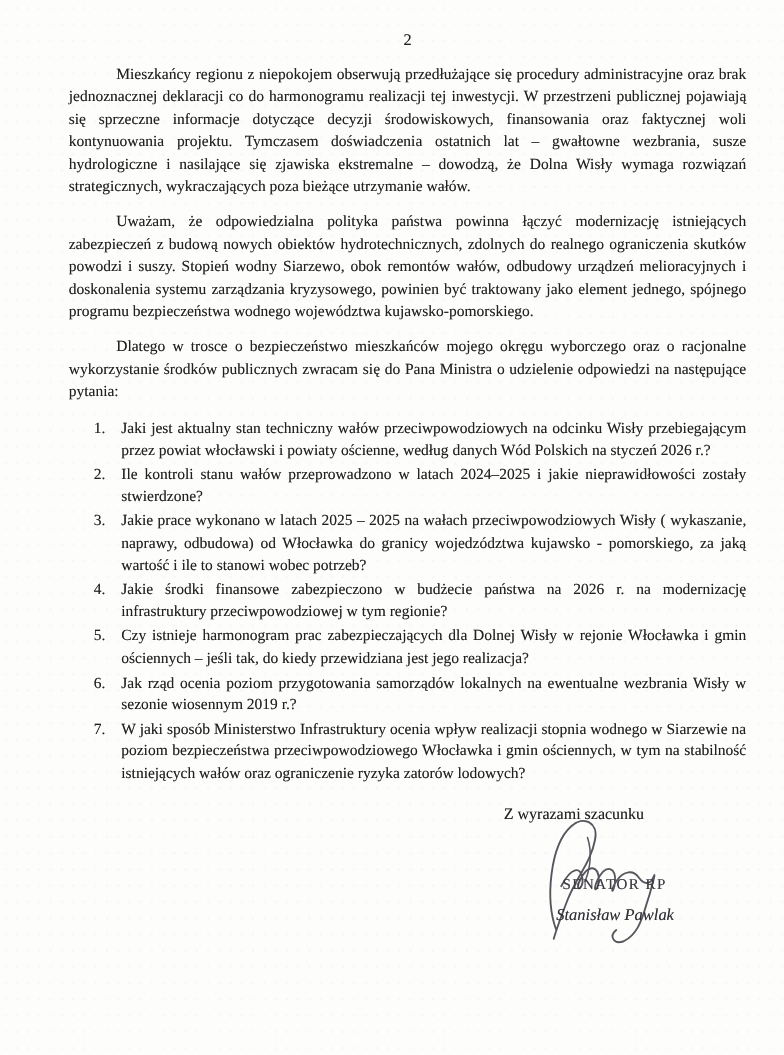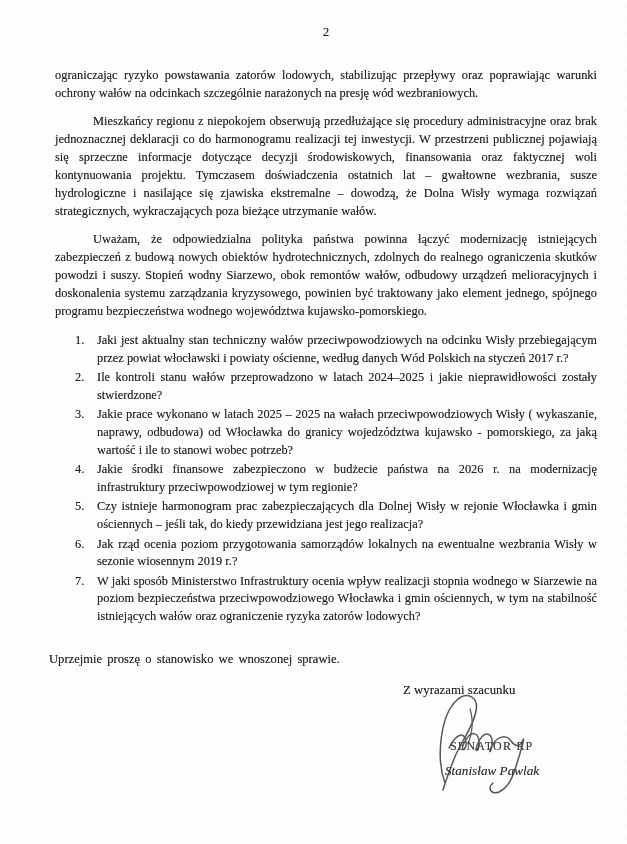--- a/index.html
+++ b/index.html
@@ -86,28 +86,28 @@
   }
 </style>
 </head>
 <body>
 
 <div class="page scan-text">
 
   <div class="page-number">2</div>
 
   <div class="body-copy">
-    <p class="para first">ograniczając ryzyko powstawania zatorów lodowych, stabilizując przepływy oraz poprawiając warunki ochrony wałów na odcinkach szczególnie narażonych na presję wód wezbraniowych.</p>
     <p class="para indent">Mieszkańcy regionu z niepokojem obserwują przedłużające się procedury administracyjne oraz brak jednoznacznej deklaracji co do harmonogramu realizacji tej inwestycji. W przestrzeni publicznej pojawiają się sprzeczne informacje dotyczące decyzji środowiskowych, finansowania oraz faktycznej woli kontynuowania projektu. Tymczasem doświadczenia ostatnich lat – gwałtowne wezbrania, susze hydrologiczne i nasilające się zjawiska ekstremalne – dowodzą, że Dolna Wisły wymaga rozwiązań strategicznych, wykraczających poza bieżące utrzymanie wałów.</p>
     <p class="para indent">Uważam, że odpowiedzialna polityka państwa powinna łączyć modernizację istniejących zabezpieczeń z budową nowych obiektów hydrotechnicznych, zdolnych do realnego ograniczenia skutków powodzi i suszy. Stopień wodny Siarzewo, obok remontów wałów, odbudowy urządzeń melioracyjnych i doskonalenia systemu zarządzania kryzysowego, powinien być traktowany jako element jednego, spójnego programu bezpieczeństwa wodnego województwa kujawsko-pomorskiego.</p>
+    <p class="para indent">Dlatego w trosce o bezpieczeństwo mieszkańców mojego okręgu wyborczego oraz o racjonalne wykorzystanie środków publicznych zwracam się do Pana Ministra o udzielenie odpowiedzi na następujące pytania:</p>
 
     <ol class="q-list">
       <li class="q-item">
         <span class="q-num">1.</span>
-        <span class="q-text">Jaki jest aktualny stan techniczny wałów przeciwpowodziowych na odcinku Wisły przebiegającym przez powiat włocławski i powiaty ościenne, według danych Wód Polskich na styczeń 2017 r.?</span>
+        <span class="q-text">Jaki jest aktualny stan techniczny wałów przeciwpowodziowych na odcinku Wisły przebiegającym przez powiat włocławski i powiaty ościenne, według danych Wód Polskich na styczeń 2026 r.?</span>
       </li>
       <li class="q-item">
         <span class="q-num">2.</span>
         <span class="q-text">Ile kontroli stanu wałów przeprowadzono w latach 2024–2025 i jakie nieprawidłowości zostały stwierdzone?</span>
       </li>
       <li class="q-item">
         <span class="q-num">3.</span>
         <span class="q-text">Jakie prace wykonano w latach 2025 – 2025 na wałach przeciwpowodziowych Wisły ( wykaszanie, naprawy, odbudowa) od Włocławka do granicy wojedzództwa kujawsko - pomorskiego, za jaką wartość i ile to stanowi wobec potrzeb?</span>
       </li>
       <li class="q-item">
@@ -121,21 +121,20 @@
       <li class="q-item">
         <span class="q-num">6.</span>
         <span class="q-text">Jak rząd ocenia poziom przygotowania samorządów lokalnych na ewentualne wezbrania Wisły w sezonie wiosennym 2019 r.?</span>
       </li>
       <li class="q-item">
         <span class="q-num">7.</span>
         <span class="q-text">W jaki sposób Ministerstwo Infrastruktury ocenia wpływ realizacji stopnia wodnego w Siarzewie na poziom bezpieczeństwa przeciwpowodziowego Włocławka i gmin ościennych, w tym na stabilność istniejących wałów oraz ograniczenie ryzyka zatorów lodowych?</span>
       </li>
     </ol>
 
-    <p class="closing">Uprzejmie proszę o stanowisko we wnoszonej sprawie.</p>
   </div>
 
   <div class="sig-area">
     <div class="sig-salutation">Z wyrazami szacunku</div>
 
     <svg class="sig-scribble" viewBox="0 0 118 106" fill="none" xmlns="http://www.w3.org/2000/svg">
       <path d="M 15 92 C 6 68, 10 24, 27 9 C 37 0, 49 6, 46 20 C 43 37, 31 50, 24 68 C 19 81, 15 92, 13 99" stroke="#3f3f48" stroke-width="1.5" stroke-linecap="round"></path>
       <path d="M 19 57 C 27 41, 35 41, 36 51 C 37 60, 29 62, 34 52 C 41 38, 49 41, 49 52 C 49 61, 43 63, 48 52
                C 55 38, 63 42, 62 54 C 61 63, 57 63, 63 53 C 69 44, 77 44, 81 50 C 86 57, 91 55, 93 49
                C 95 44, 91 60, 87 72 C 83 86, 79 96, 69 101 C 61 104, 57 97, 63 92" stroke="#3f3f48" stroke-width="1.5" stroke-linecap="round"></path>

